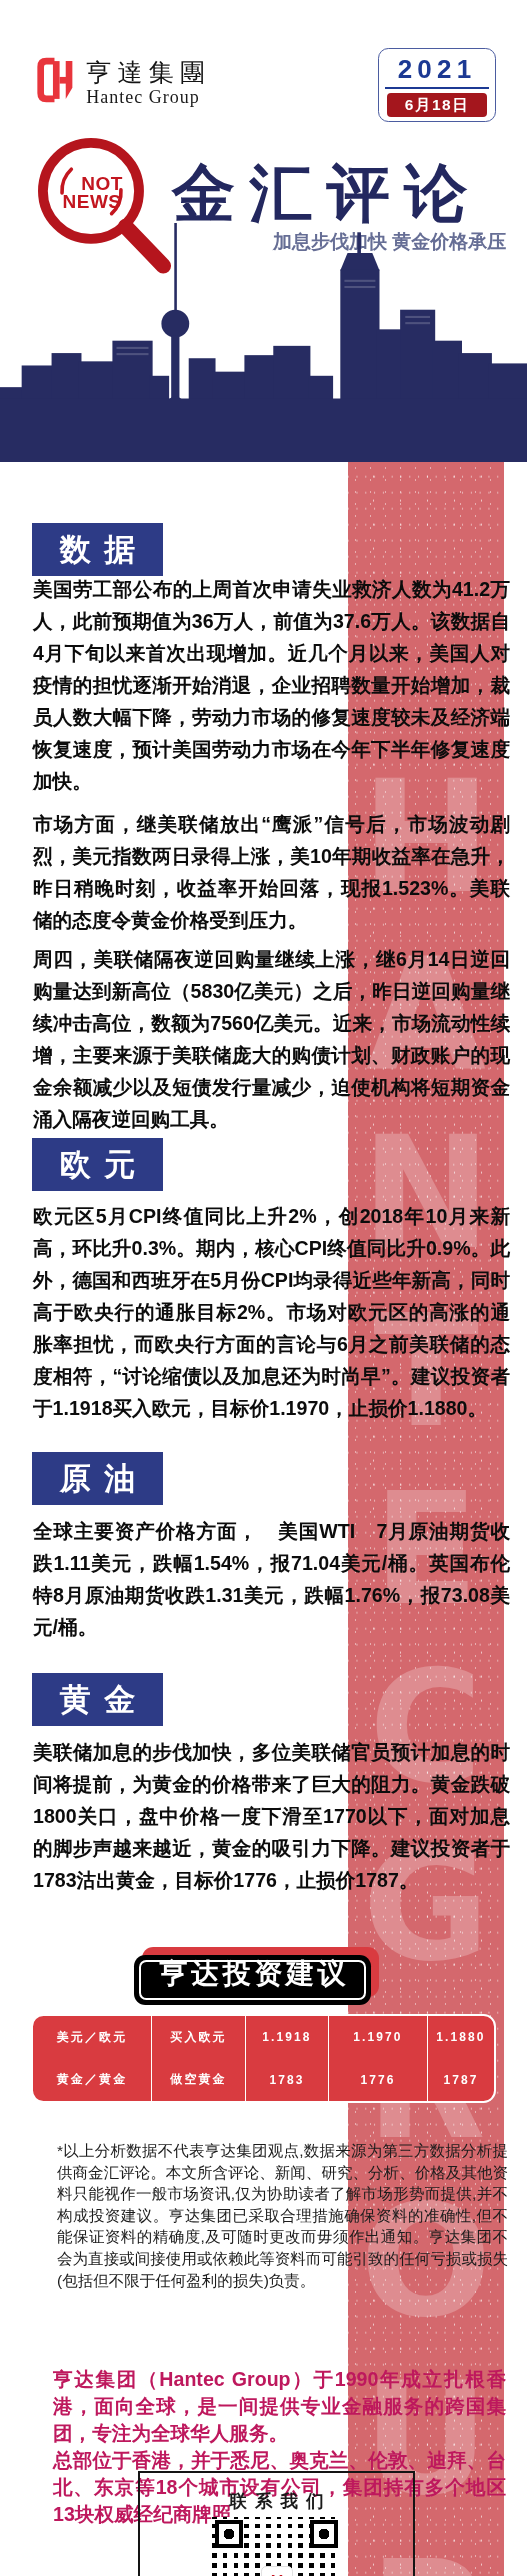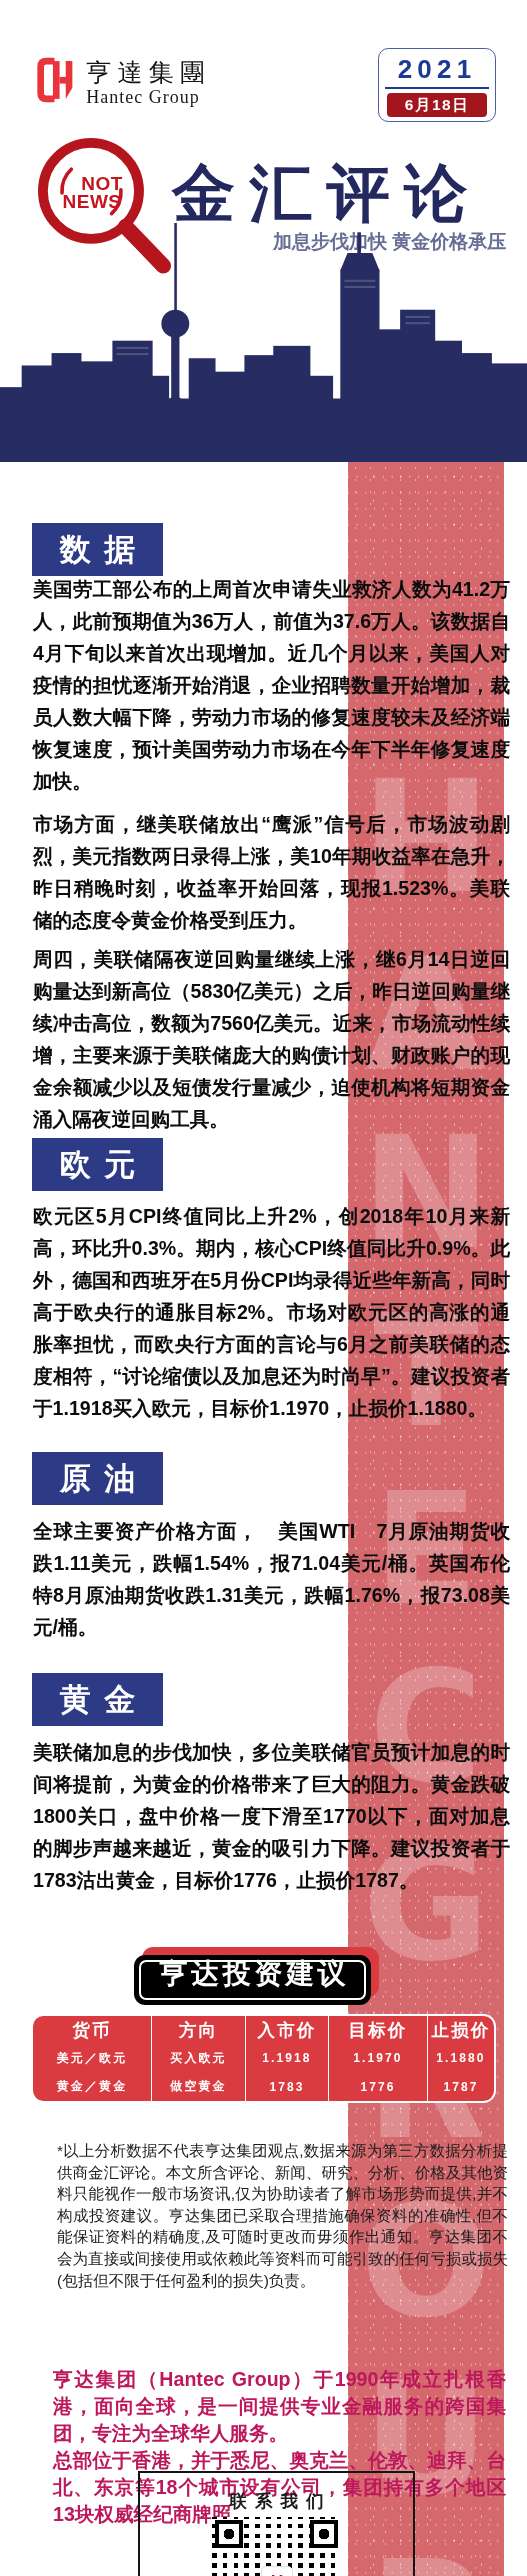--- a/index.html
+++ b/index.html
@@ -198,27 +198,20 @@
     <div class="abs sec-box" style="top:1673px;">黄金</div>
     <p class="abs body-p" style="top:1736px;">美联储加息的步伐加快，多位美联储官员预计加息的时间将提前，为黄金的价格带来了巨大的阻力。黄金跌破1800关口，盘中价格一度下滑至1770以下，面对加息的脚步声越来越近，黄金的吸引力下降。建议投资者于1783沽出黄金，目标价1776，止损价1787。</p>
 
     <div class="abs banner-shadow"></div>
     <div class="abs banner">
       <div class="banner-inner"></div>
       <span class="banner-text">亨达投资建议</span>
     </div>
 
     <div class="abs advice-table">
-      <div class="t-row t-head">
-        <div class="t-cell t-sep c1">货币</div>
-        <div class="t-cell t-sep c2">方向</div>
-        <div class="t-cell t-sep c3">入市价</div>
-        <div class="t-cell t-sep c4">目标价</div>
-        <div class="t-cell c5">止损价</div>
-      </div>
       <div class="t-row">
         <div class="t-cell t-sep c1">美元／欧元</div>
         <div class="t-cell t-sep c2">买入欧元</div>
         <div class="t-cell t-sep c3">1.1918</div>
         <div class="t-cell t-sep c4">1.1970</div>
         <div class="t-cell c5">1.1880</div>
       </div>
       <div class="t-row">
         <div class="t-cell t-sep c1">黄金／黄金</div>
         <div class="t-cell t-sep c2">做空黄金</div>

